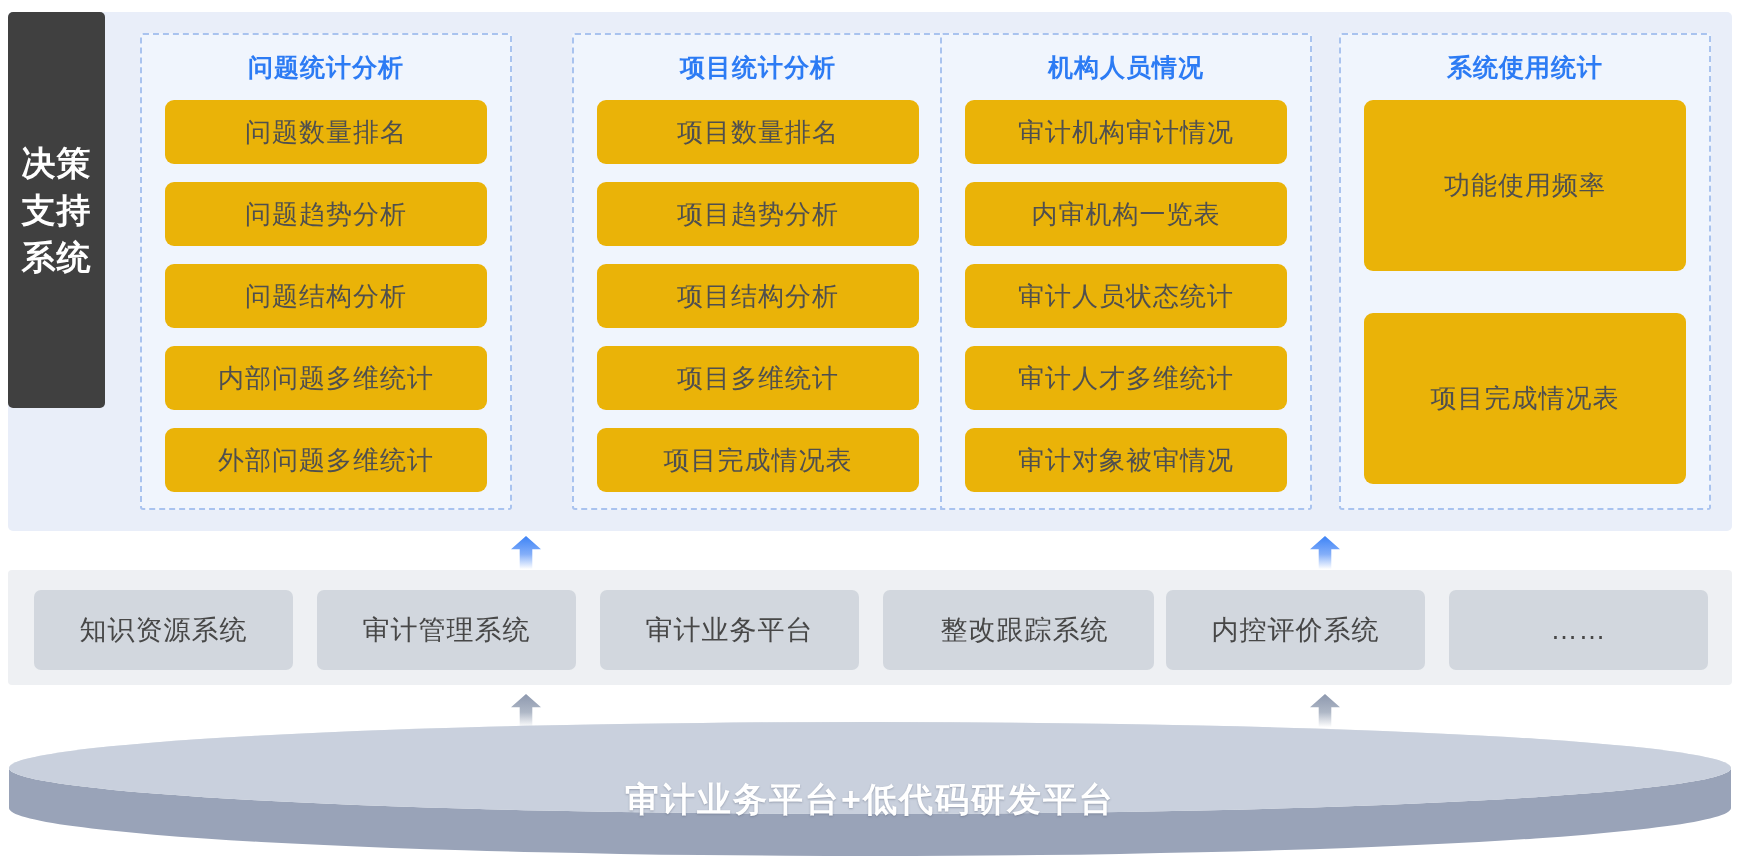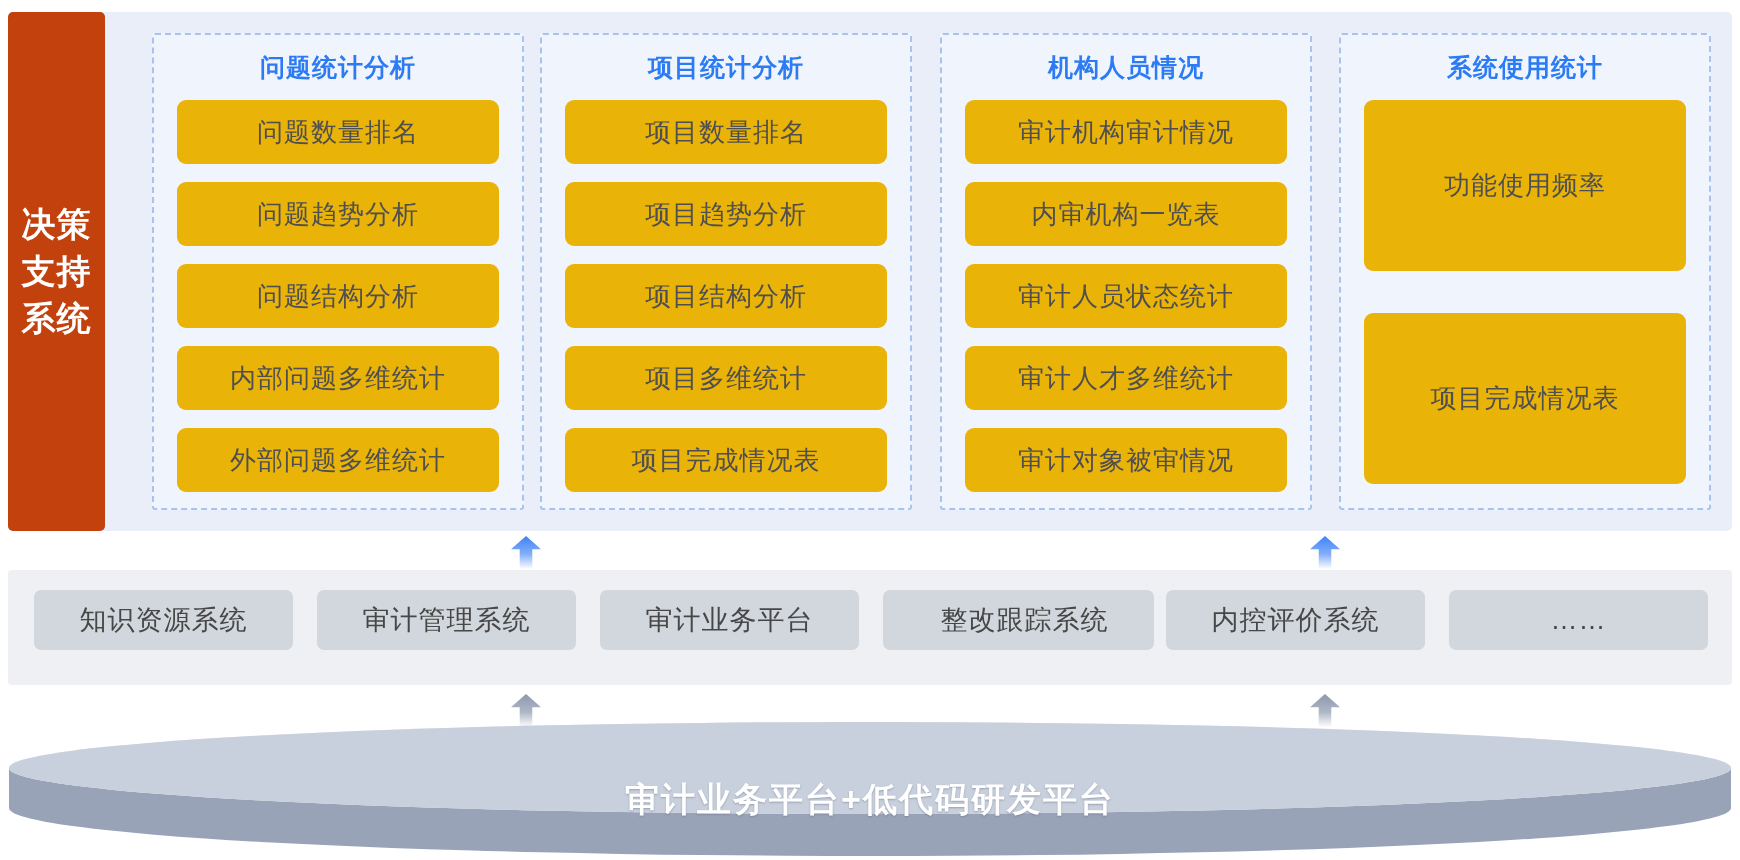--- a/index.html
+++ b/index.html
@@ -9,34 +9,34 @@
     -webkit-font-smoothing:antialiased;
   }
   .stage{position:absolute;left:0;top:0;width:1740px;height:860px;}
 
   
   .top-panel{
     position:absolute;left:8px;top:12px;width:1724px;height:519px;
     background:#e9eef9;border-radius:5px;
   }
   .sidebar{
-    position:absolute;left:0;top:0;width:97px;height:519px;
-    background:#c2410c;border-radius:5px;
+    position:absolute;left:0;top:0;width:97px;height:396px;
+    background:#404040;border-radius:5px;
     display:flex;flex-direction:column;align-items:center;justify-content:center;
   }
   .sidebar-line{
     color:#ffffff;font-size:34px;font-weight:bold;line-height:47px;
     letter-spacing:1px;white-space:nowrap;
   }
   .col{
     position:absolute;top:21px;height:477px;width:372px;
     background:#f0f5fd;border:2px dashed #a9c3ef;border-radius:3px;
     box-sizing:border-box;
   }
-  .col-1{left:144px;} .col-2{left:532px;} .col-3{left:932px;} .col-4{left:1331px;text-align:right;}
+  .col-1{left:132px;} .col-2{left:564px;} .col-3{left:932px;} .col-4{left:1331px;text-align:right;}
   .col-header{
     height:65px;display:flex;align-items:center;justify-content:center;
     color:#2c7bf4;font-size:25px;font-weight:bold;letter-spacing:1px;
   }
   .col-items{padding:0 23px;}
   .item{
     height:64px;margin-bottom:18px;background:#eab308;border-radius:9px;
     display:flex;align-items:center;justify-content:center;
     color:#4f4f4f;font-size:26px;letter-spacing:1px;white-space:nowrap;
   }
@@ -53,21 +53,21 @@
   .arrow.a2{left:1310px;top:536px;}
   .arrow.a3{left:511px;top:694px;}
   .arrow.a4{left:1310px;top:694px;}
 
   
   .mid-band{
     position:absolute;left:8px;top:570px;width:1724px;height:115px;
     background:#eef0f3;border-radius:4px;
   }
   .sys-box{
-    position:absolute;top:20px;width:259px;height:60px;
+    position:absolute;top:20px;width:259px;height:80px;
     background:#d2d7de;border-radius:7px;
     display:flex;align-items:center;justify-content:center;
     color:#474747;font-size:27px;letter-spacing:1px;white-space:nowrap;
   }
   .sys-1{left:26px;} .sys-2{left:309px;} .sys-3{left:592px;}
   .sys-4{left:875px;padding-left:12px;} .sys-5{left:1158px;} .sys-6{left:1441px;}
 
   
   .cylinder-wrap{position:absolute;left:8px;top:720px;width:1724px;height:140px;}
   .platform-label{

